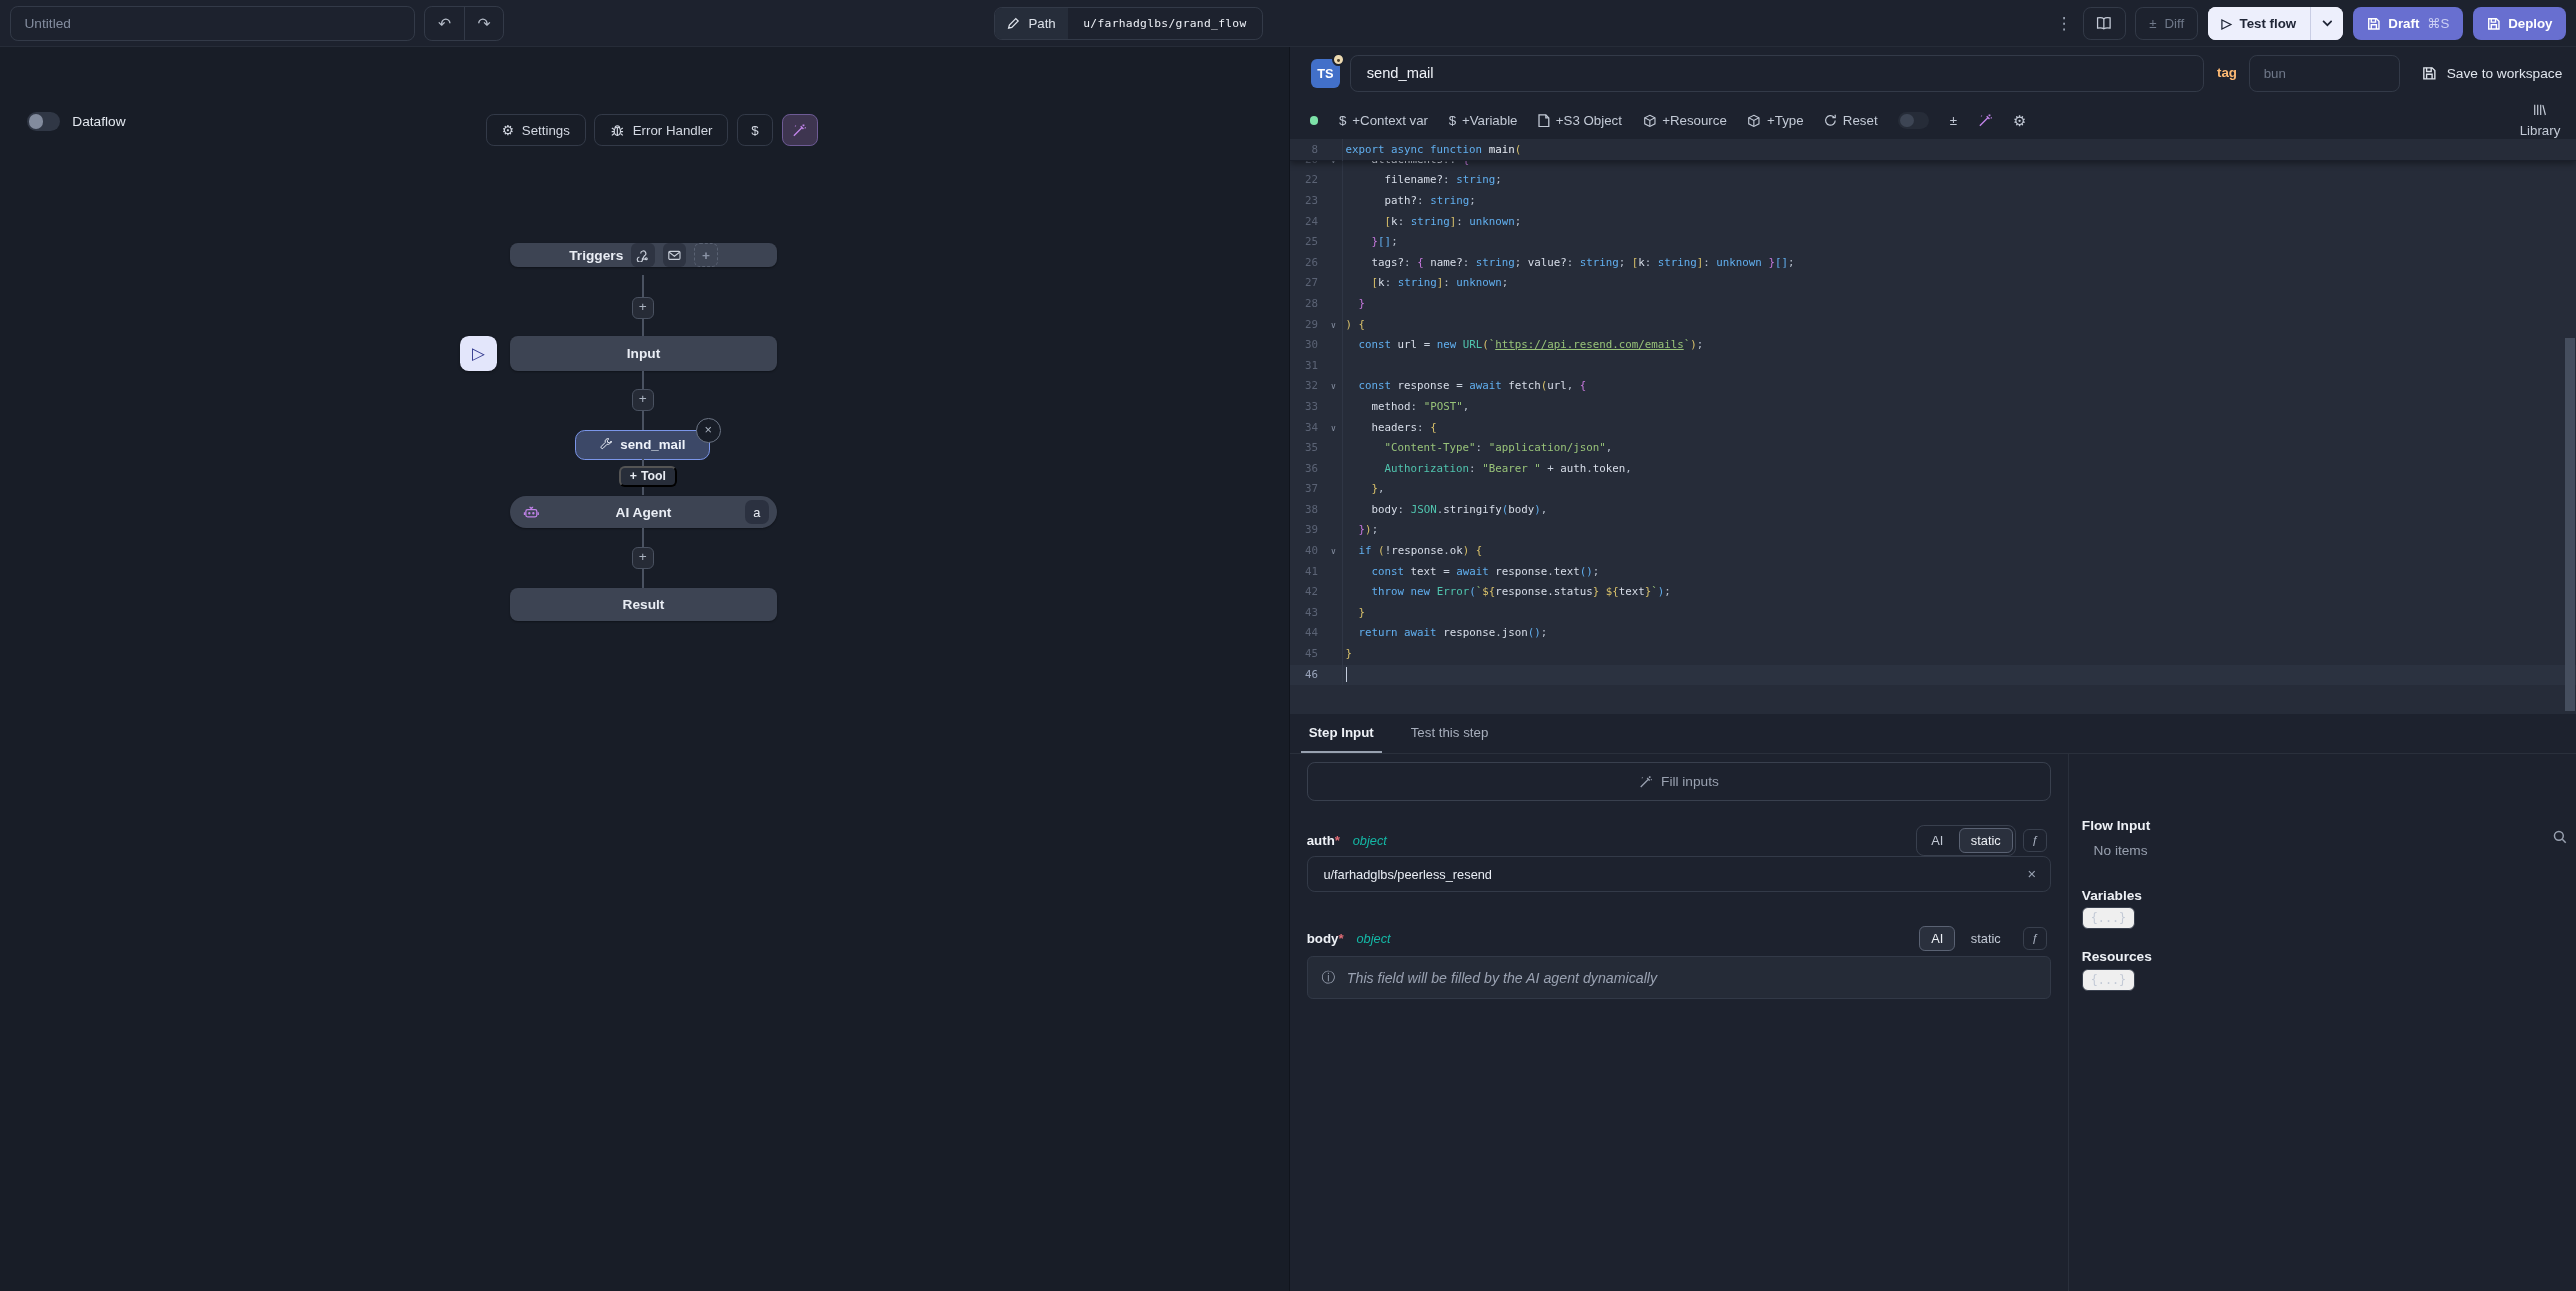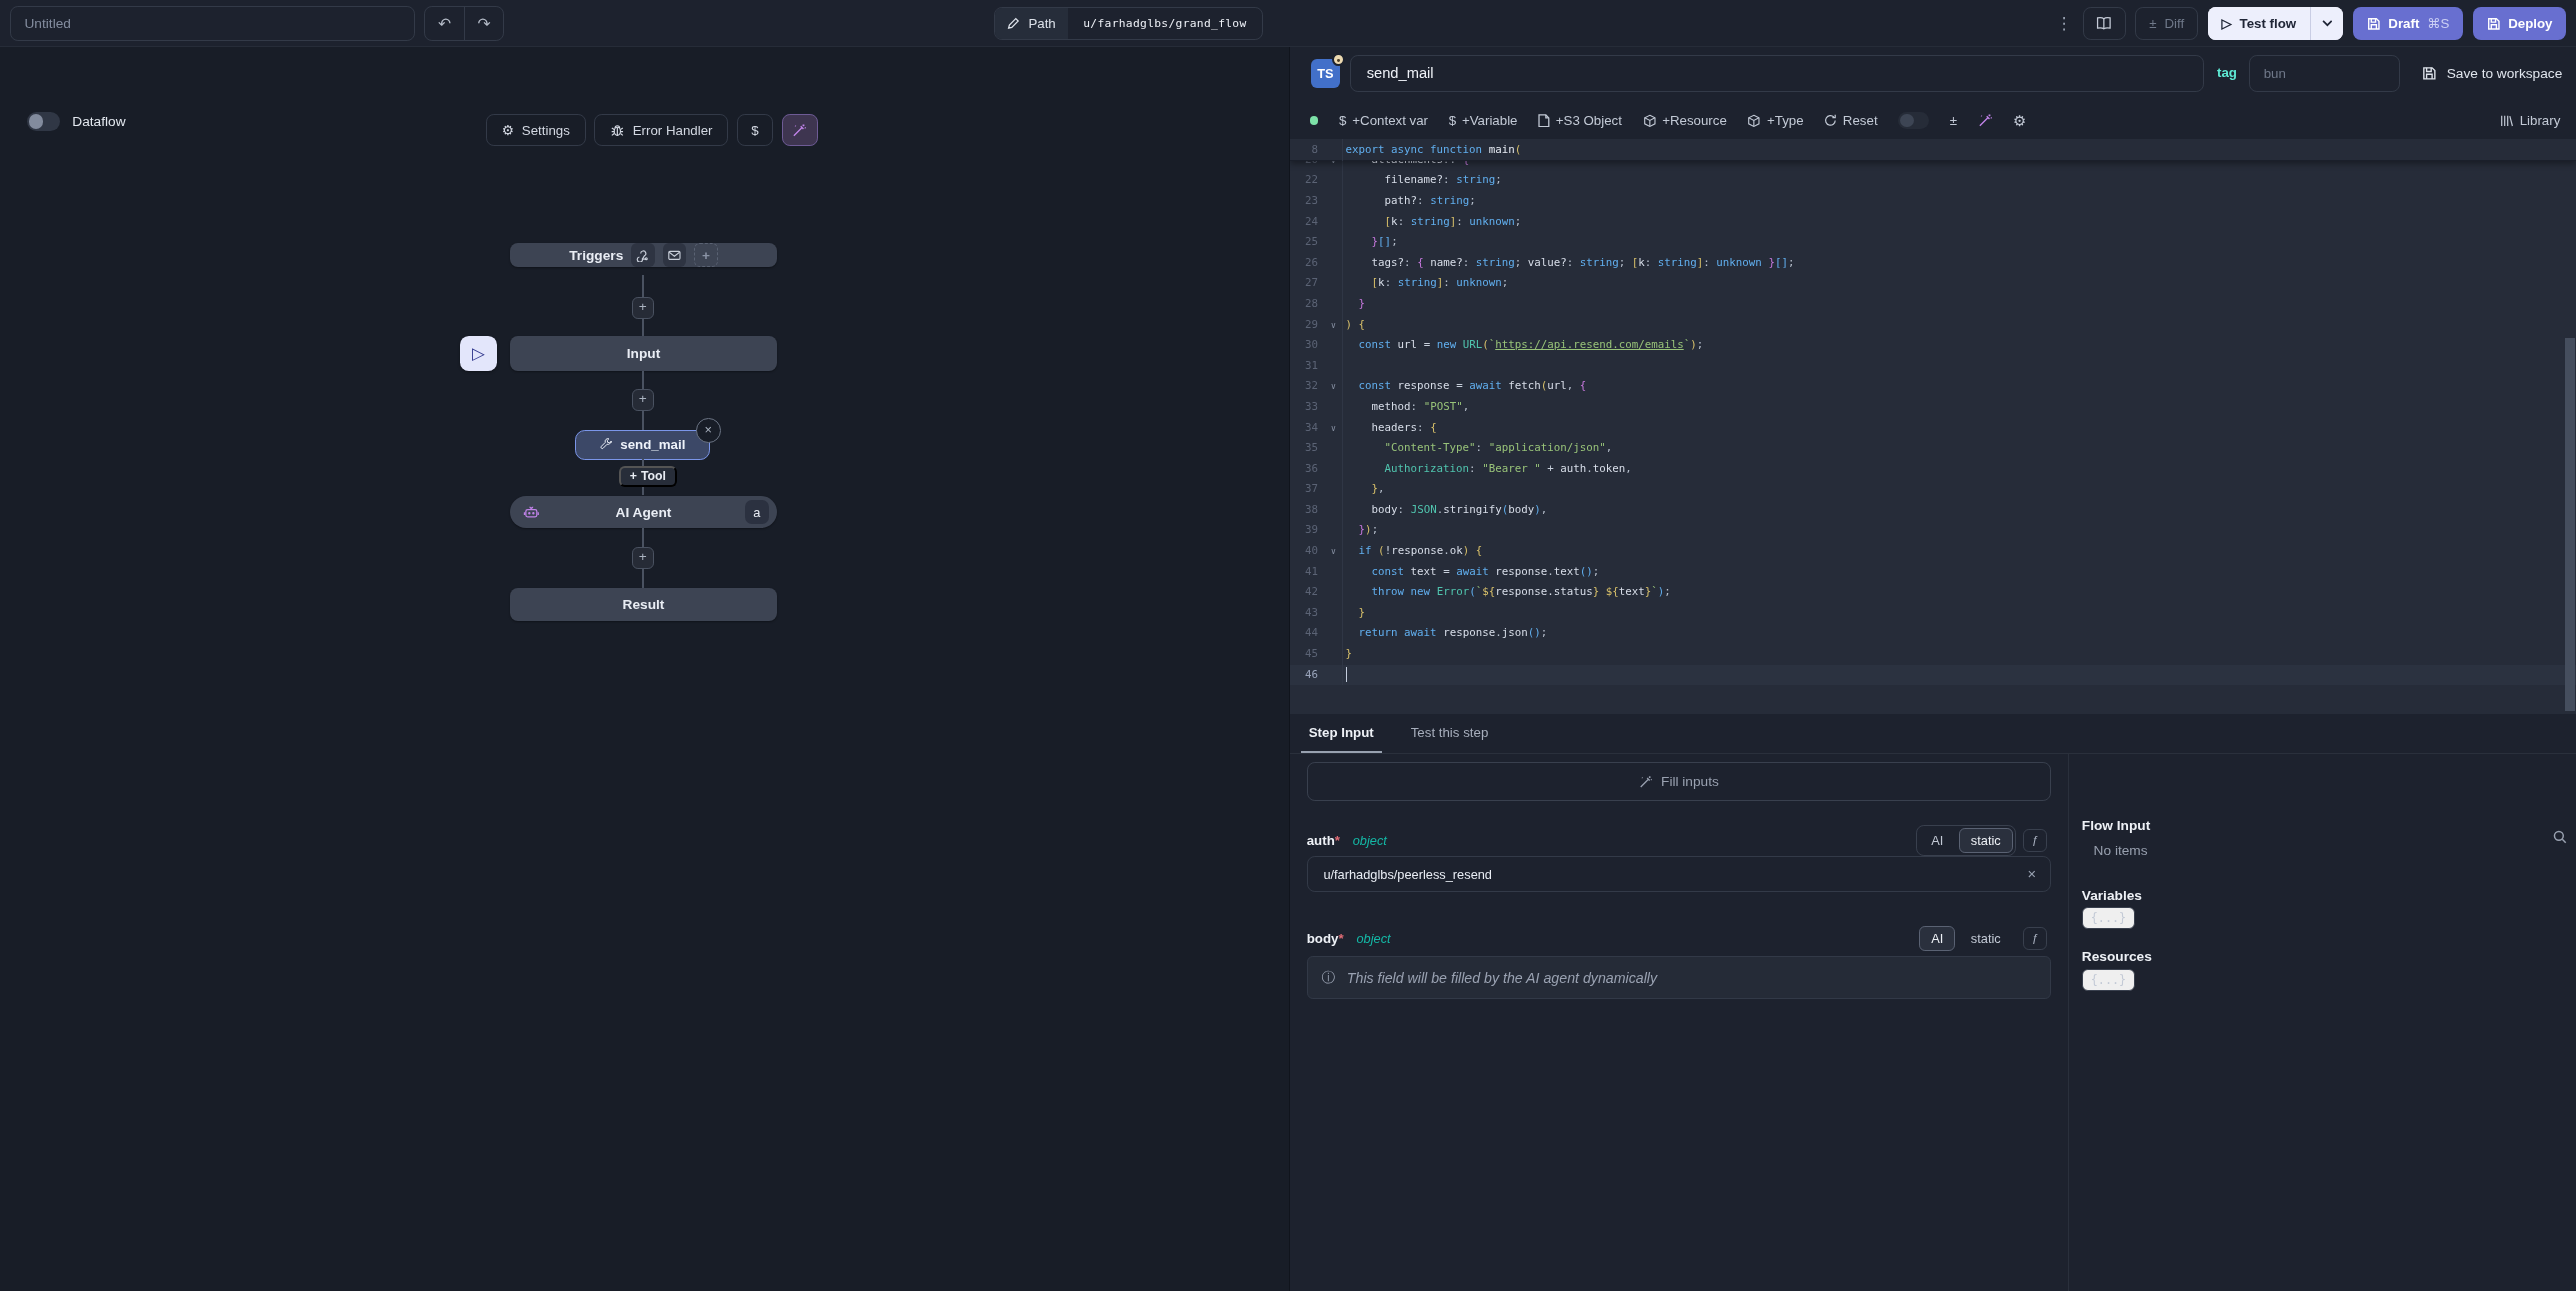--- a/index.html
+++ b/index.html
@@ -49,31 +49,31 @@
   .node-close { position:absolute; left:696px; top:371px; width:24.6px; height:24.6px; border-radius:50%; background:#181d27; border:1.5px solid #6b7484; color:#aab3c0; font-size:12.8px; line-height:20.6px; text-align:center; cursor:pointer; }
   .tool-chip { position:absolute; left:619px; top:419px; height:20.6px; padding:0 8.8px; background:#272d39; border-radius:5.9px; color:#e9edf4; font-size:12.3px; font-weight:700; display:flex; align-items:center; gap:3.9px; cursor:pointer; }
   .agent-badge { position:absolute; right:7.9px; top:3.9px; width:24.6px; height:24.6px; background:#2b3140; border-radius:6.9px; color:#e9edf4; font-size:12.8px; font-weight:400; display:flex; align-items:center; justify-content:center; }
 
   
   .right { position:absolute; left:1289px; top:47px; width:1287px; height:1244px; background:#1d222e; border-left:1px solid #10141c; }
   .ts-badge { position:absolute; left:20.6px; top:11.8px; width:29.5px; height:29.5px; background:#4270c9; border-radius:5.9px; color:#fff; font-weight:700; font-size:12.8px; display:flex; align-items:center; justify-content:center; }
   .bun-dot { position:absolute; right:-4.9px; top:-5.9px; width:12.8px; height:12.8px; border-radius:50%; background:#ecd9b0; border:2px solid #1d222e; }
   .bun-dot:after { content:""; position:absolute; left:2.9px; top:3.9px; width:2.9px; height:2.9px; border-radius:50%; background:#4b3c26; }
   .step-name { position:absolute; left:60px; top:7.9px; width:854px; height:37px; background:transparent; border:1px solid #333a48; border-radius:7.9px; color:#eef1f7; padding:0 15.7px; font-size:14.7px; outline:none; font-family:"Liberation Sans",sans-serif; }
-  .tag-label { position:absolute; left:927px; top:17.7px; font-size:13.3px; color:#5eead4; font-weight:700; }
+  .tag-label { position:absolute; left:927px; top:17.7px; font-size:13.3px; color:#fdba74; font-weight:700; }
   .tag-input { position:absolute; left:959px; top:7.9px; width:151px; height:37px; background:transparent; border:1px solid #333a48; border-radius:7.9px; color:#eef1f7; padding:0 13.7px; font-size:13.3px; outline:none; font-family:"Liberation Sans",sans-serif; }
   .tag-input::placeholder { color:#6f7889; }
   .save-ws { position:absolute; right:13.7px; top:7.9px; height:37px; display:flex; align-items:center; gap:9.8px; background:none; border:none; color:#e0e5ed; font-size:13.7px; cursor:pointer; }
 
   .ed-toolbar { position:absolute; left:0; top:55px; right:0; height:37px; display:flex; align-items:center; gap:20.6px; padding-left:19.6px; font-size:13.3px; color:#c3cad6; }
   .ed-toolbar .item { display:flex; align-items:center; gap:5.9px; background:none; border:none; color:#c3cad6; font-size:13.3px; cursor:pointer; }
   .green-dot { width:8.8px; height:8.8px; border-radius:50%; background:#7de2a8; }
   .mini-toggle { width:31px; height:17.7px; border-radius:8.8px; background:#262c38; position:relative; cursor:pointer; }
   .mini-toggle .knob { position:absolute; left:2px; top:2px; width:13.7px; height:13.7px; border-radius:50%; background:#3d4554; }
-  .lib-item { margin-left:auto; margin-right:15.7px; }
+  .lib-item { margin-left:auto; margin-right:15.7px;flex-direction:column; }
 
   
   .code-area { position:absolute; left:0; top:92px; right:0; height:575px; background:#262c39; overflow:hidden; }
   .code-lines { position:absolute; left:0; top:10.8px; right:0; }
   .code-row { display:flex; height:20.6px; line-height:20.6px; font-family:"DejaVu Sans Mono", monospace; font-size:10.8px; }
   .code-row .ln { width:35px; text-align:right; padding-right:6.9px; color:#5b6375; flex:none; }
   .code-row .fold { width:16.7px; text-align:center; color:#828b9d; font-size:8.8px; flex:none; }
   .code-row .code-text { white-space:pre; border-left:1px solid #2f3645; padding-left:2.9px; }
   .cursor-line { background:#2b3240; }
   .cursor-line .ln { color:#9aa5bb; }

